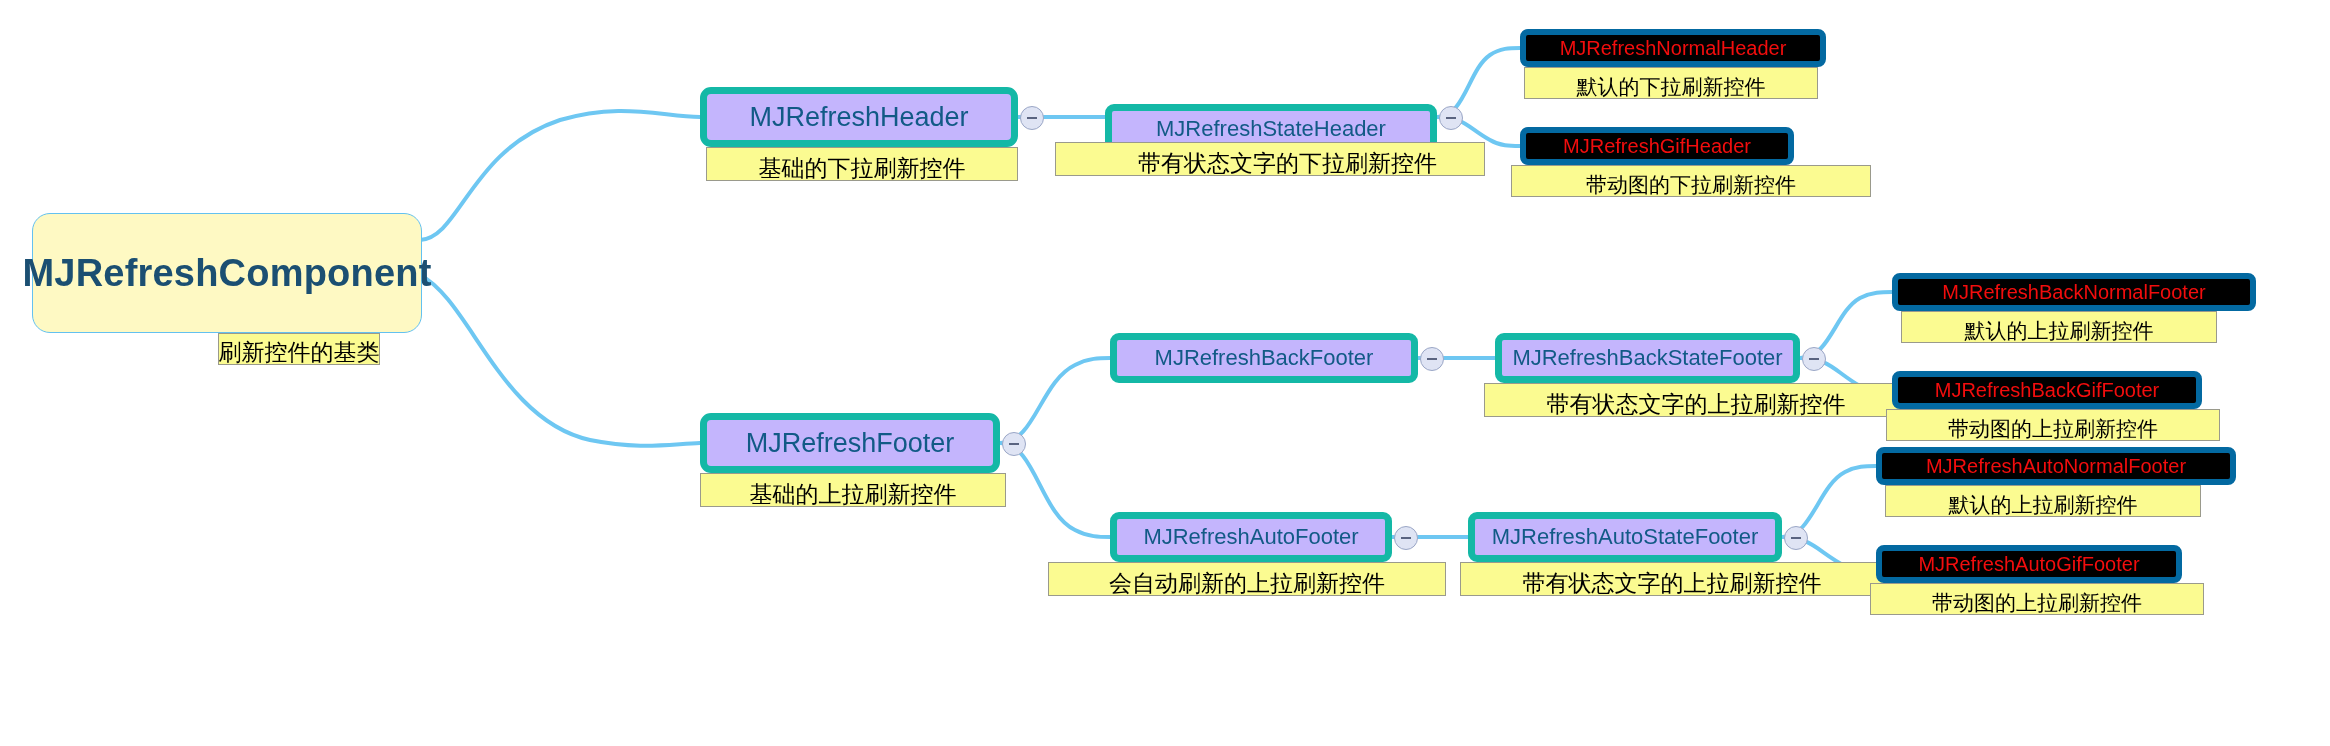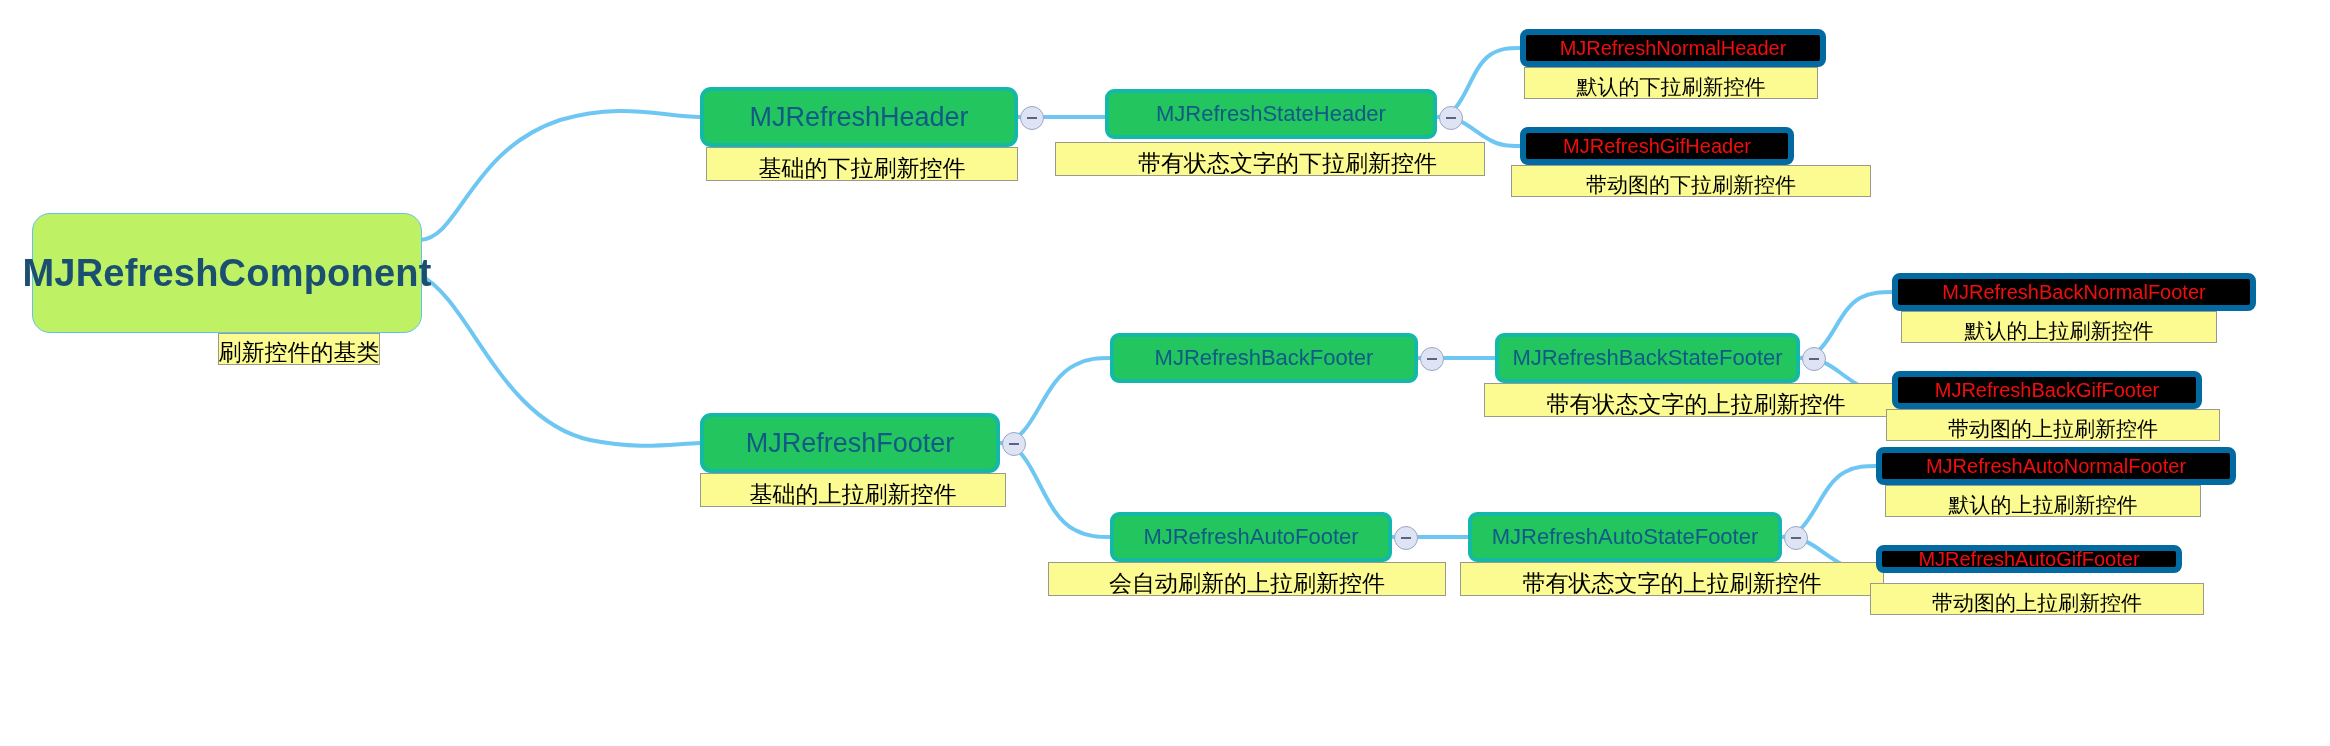--- a/index.html
+++ b/index.html
@@ -19,32 +19,32 @@
     position: absolute;
     left: 0;
     top: 0;
     width: 2330px;
     height: 746px;
     pointer-events: none;
   }
   .node {
     position: absolute;
     box-sizing: border-box;
-    background: #22c55e;
-    border: 4px solid #14b8a6;
+    background: #c4b5fd;
+    border: 7px solid #14b8a6;
     border-radius: 9px;
     color: #125a86;
     display: flex;
     align-items: center;
     justify-content: center;
     white-space: nowrap;
     line-height: 1;
   }
   .node.root {
-    background: #bef264;
+    background: #fef9c3;
     border: 1px solid #63c1f0;
     border-radius: 18px;
     color: #1b4f72;
     font-weight: bold;
     font-size: 38px;
     letter-spacing: 0.2px;
   }
   .node.branch {
     font-size: 27px;
     padding: 0 12px;
@@ -141,21 +141,21 @@
   <div class="node branch" style="left:700px; top:87px; width:318px; height:60px;">
     <span>MJRefreshHeader</span>
   </div>
   <div class="note" style="left:706px; top:147px; width:312px; height:34px;">
     <span>基础的下拉刷新控件</span>
   </div>
   <div class="toggle" style="left:1020px; top:106px;">
     <i></i>
   </div>
 
-  <div class="node sub" style="left:1105px; top:89px; width:332px; height:50px;">
+  <div class="node sub" style="left:1105px; top:104px; width:332px; height:50px;">
     <span>MJRefreshStateHeader</span>
   </div>
   <div class="note" style="left:1055px; top:142px; width:430px; height:34px;padding-left:40px;">
     <span>带有状态文字的下拉刷新控件</span>
   </div>
   <div class="toggle" style="left:1439px; top:106px;">
     <i></i>
   </div>
 
   <div class="node leaf" style="left:1520px; top:29px; width:306px; height:38px;">
@@ -233,20 +233,20 @@
     <i></i>
   </div>
 
   <div class="node leaf" style="left:1876px; top:447px; width:360px; height:38px;">
     <span>MJRefreshAutoNormalFooter</span>
   </div>
   <div class="note small" style="left:1885px; top:485px; width:316px; height:32px;">
     <span>默认的上拉刷新控件</span>
   </div>
 
-  <div class="node leaf" style="left:1876px; top:545px; width:306px; height:28px;">
+  <div class="node leaf" style="left:1876px; top:545px; width:306px; height:38px;">
     <span>MJRefreshAutoGifFooter</span>
   </div>
   <div class="note small" style="left:1870px; top:583px; width:334px; height:32px;">
     <span>带动图的上拉刷新控件</span>
   </div>
 
 </div>
 
 </body></html>

